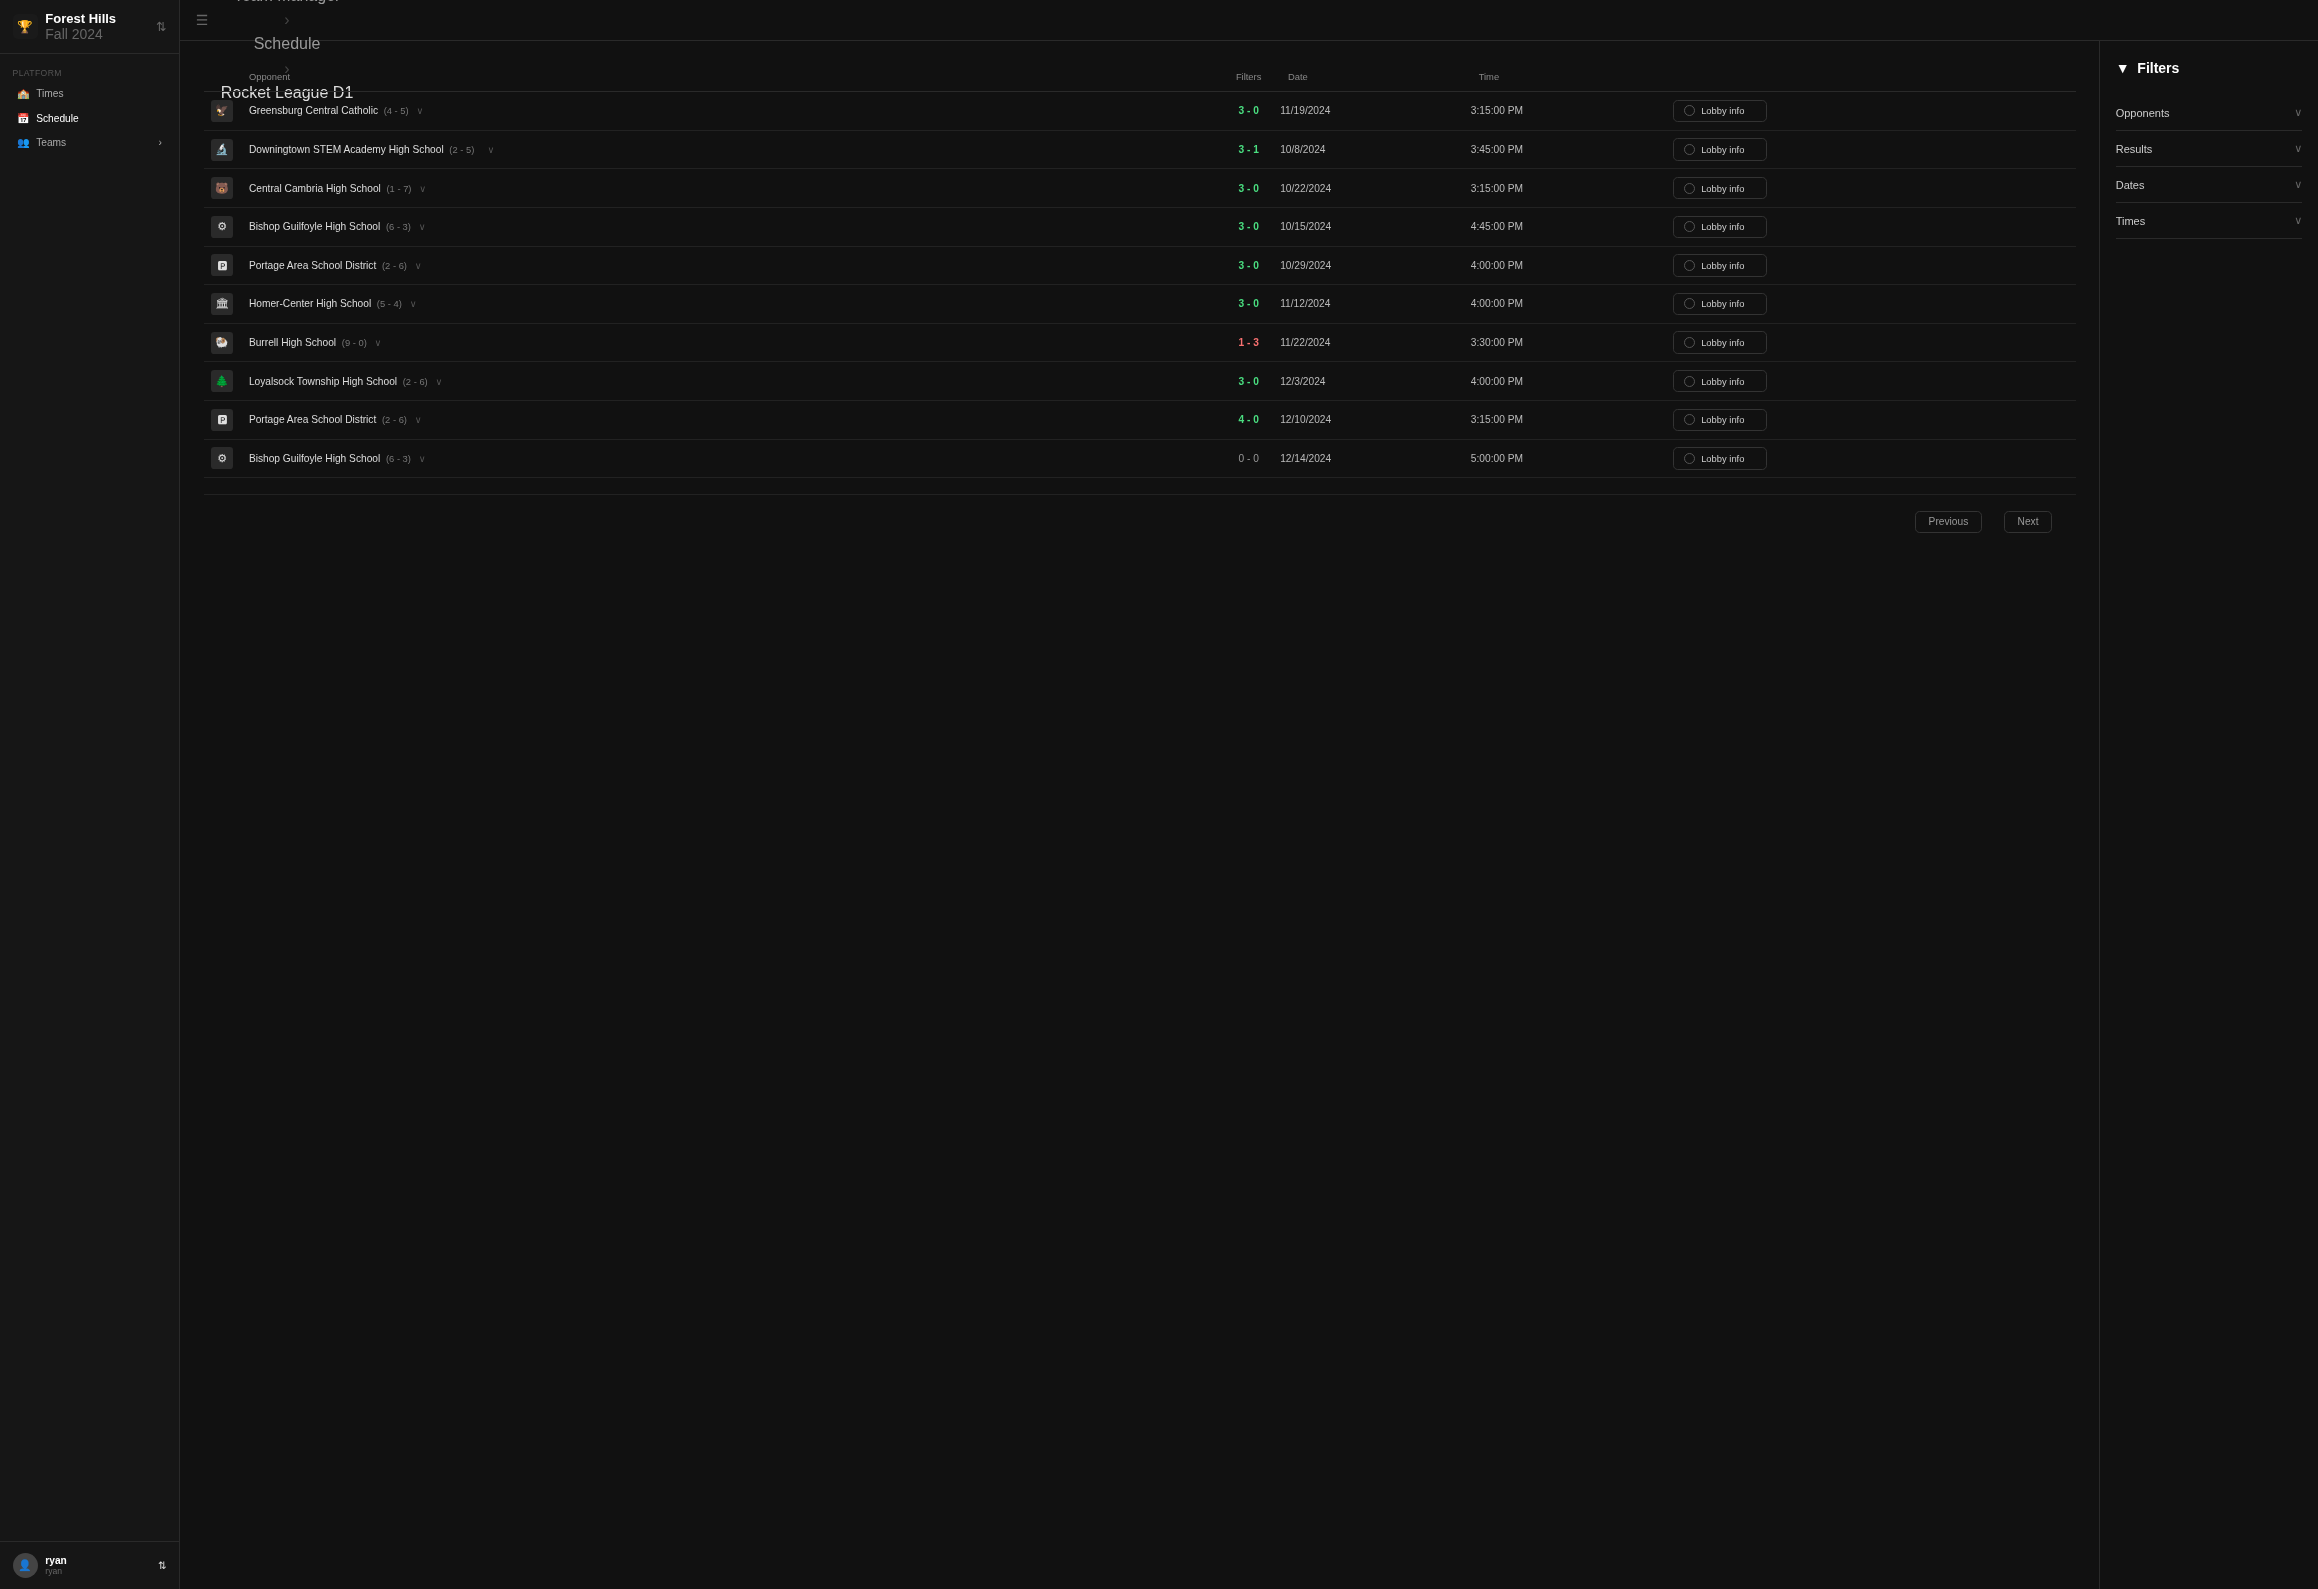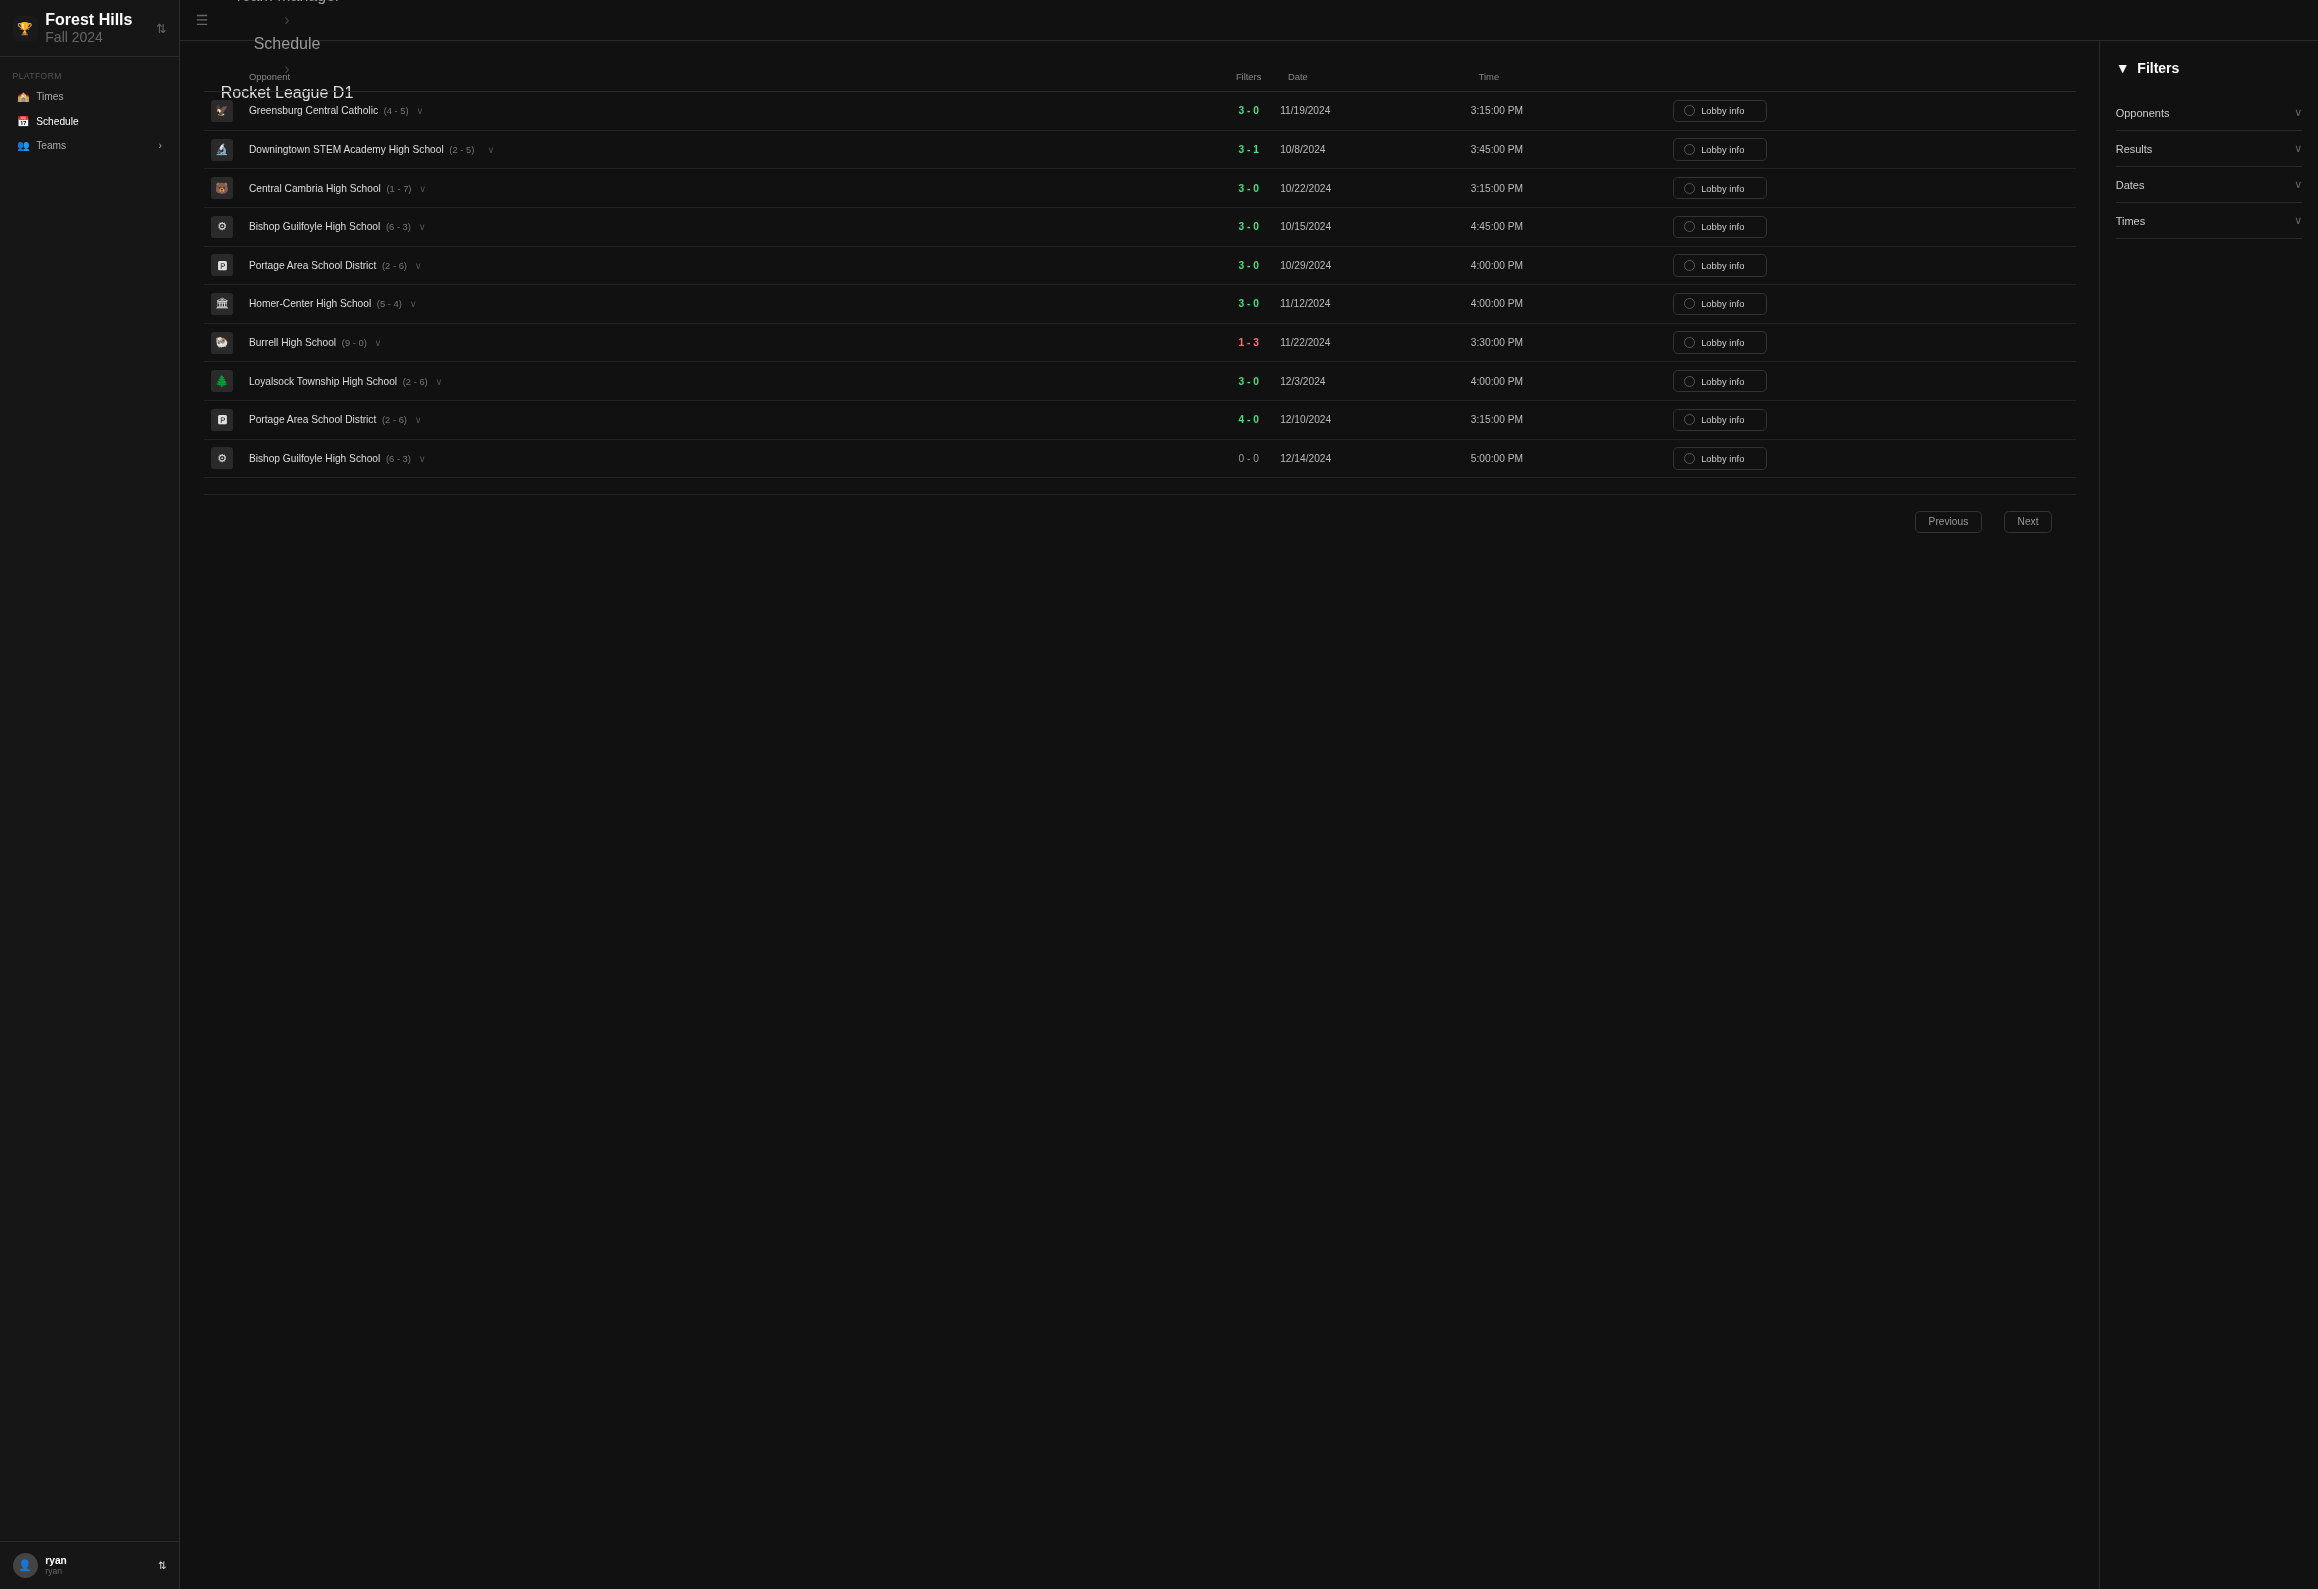--- a/index.html
+++ b/index.html
@@ -41,21 +41,21 @@
       background: #1a1a1a;
       border-radius: 4.7px;
       display: flex;
       align-items: center;
       justify-content: center;
       color: #4ade80;
       font-size: 12.5px;
     }
     .brand-text .brand-name {
       font-weight: 700;
-      font-size: 16px;
+      font-size: 13px;
       color: #fff;
     }
     .brand-text .brand-sub {
       font-size: 14px;
       color: #666;
     }
     .sidebar-expand-icon {
       color: #666;
       cursor: pointer;
       font-size: 12.5px;

